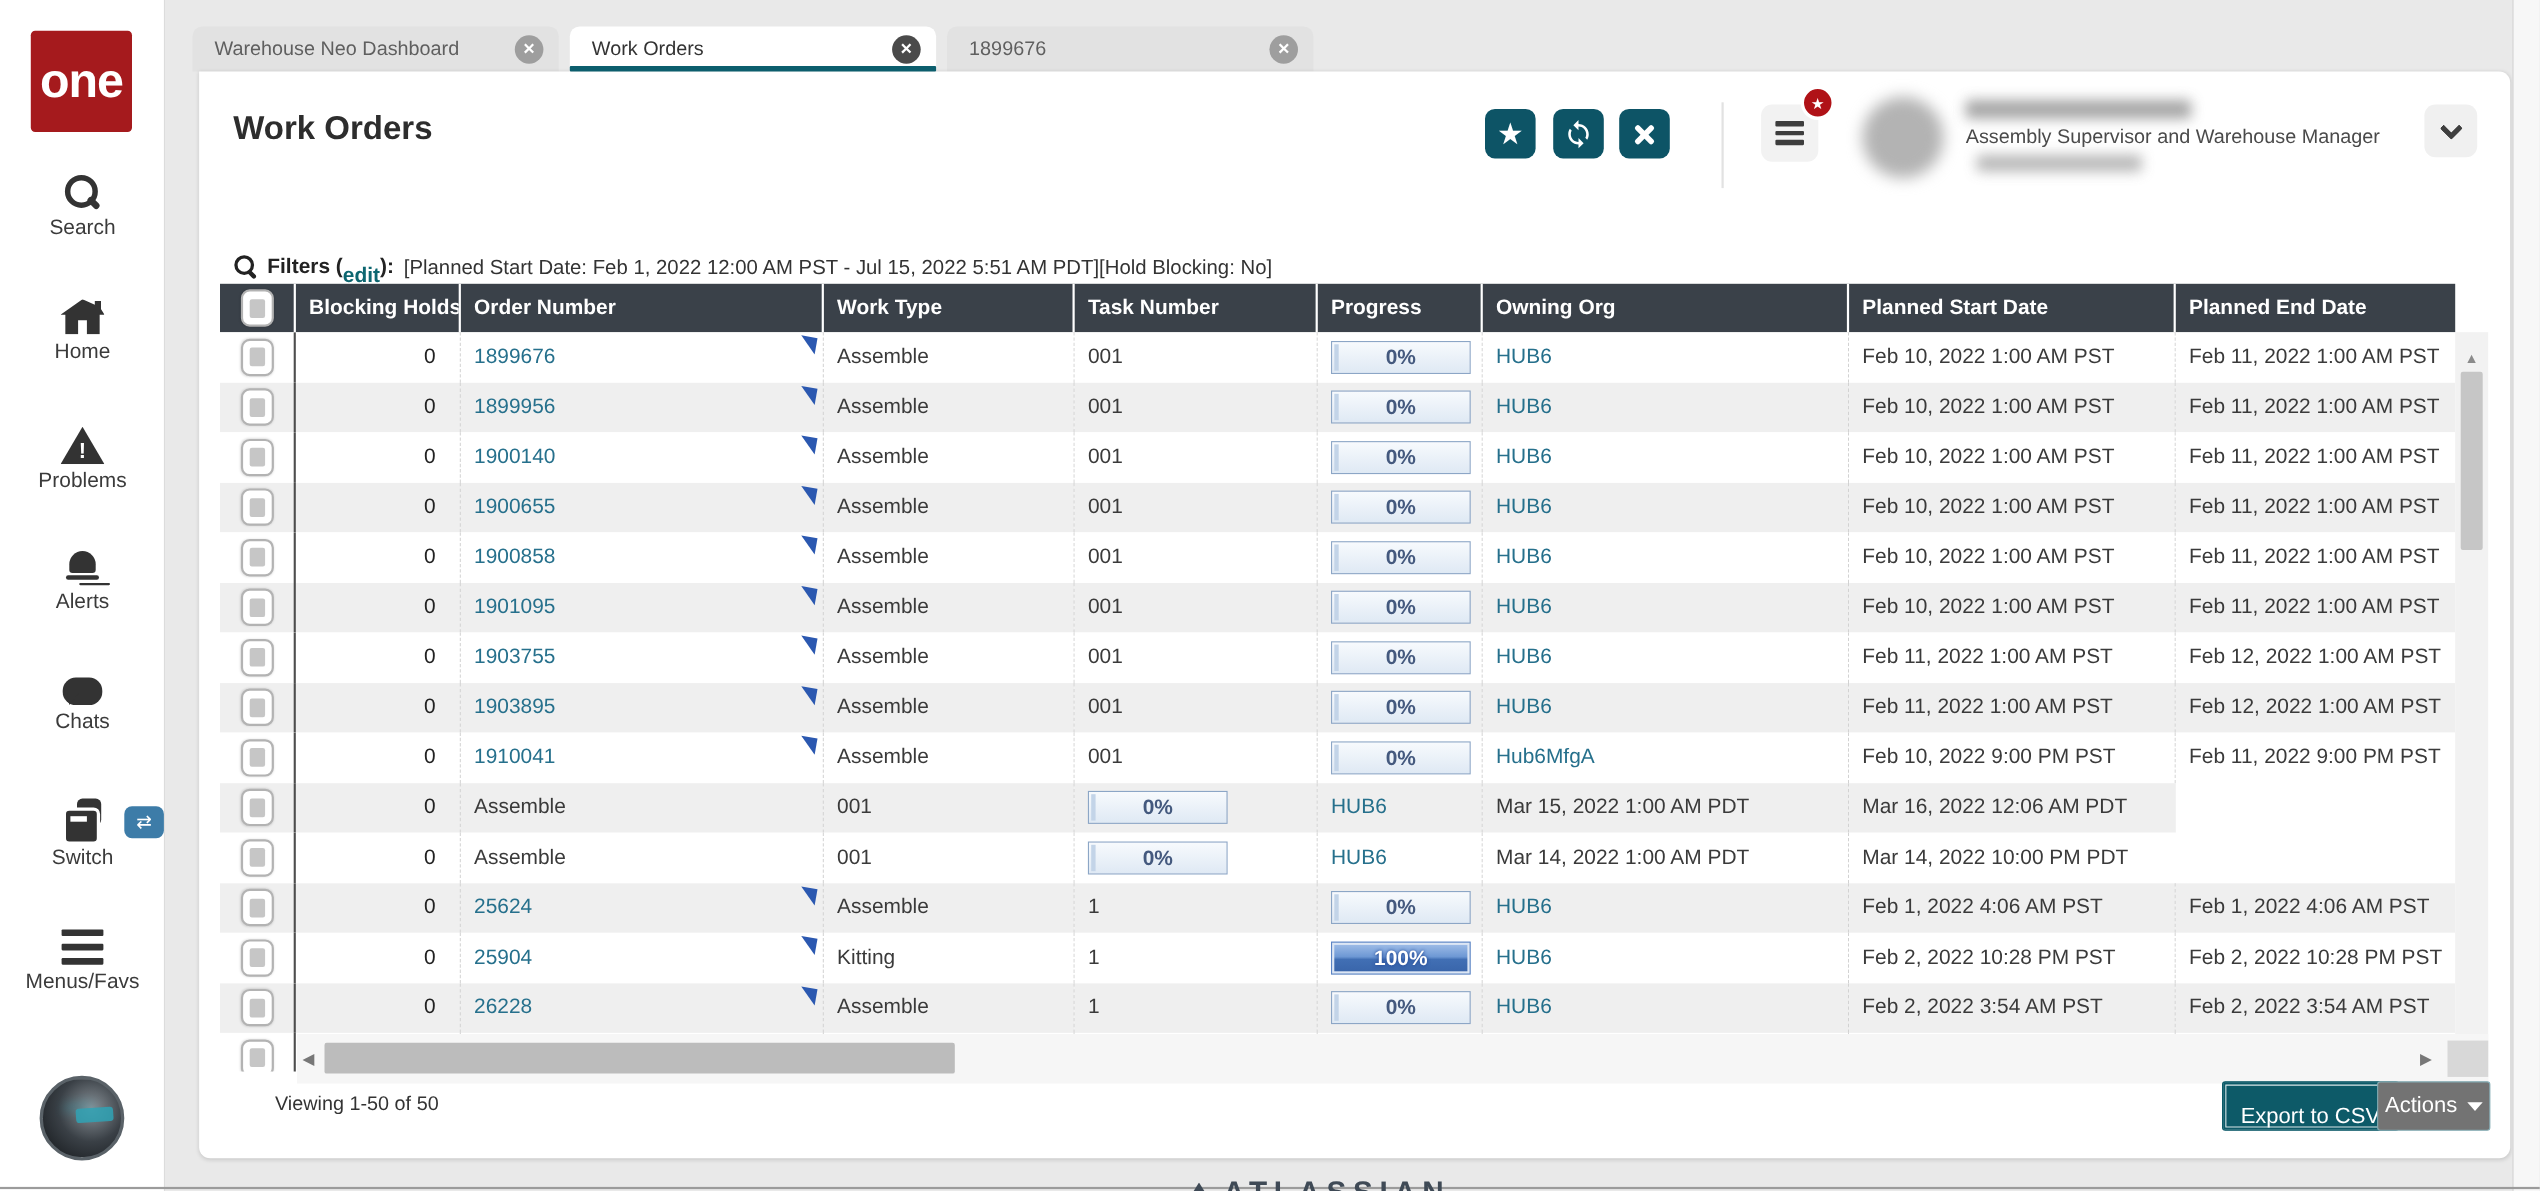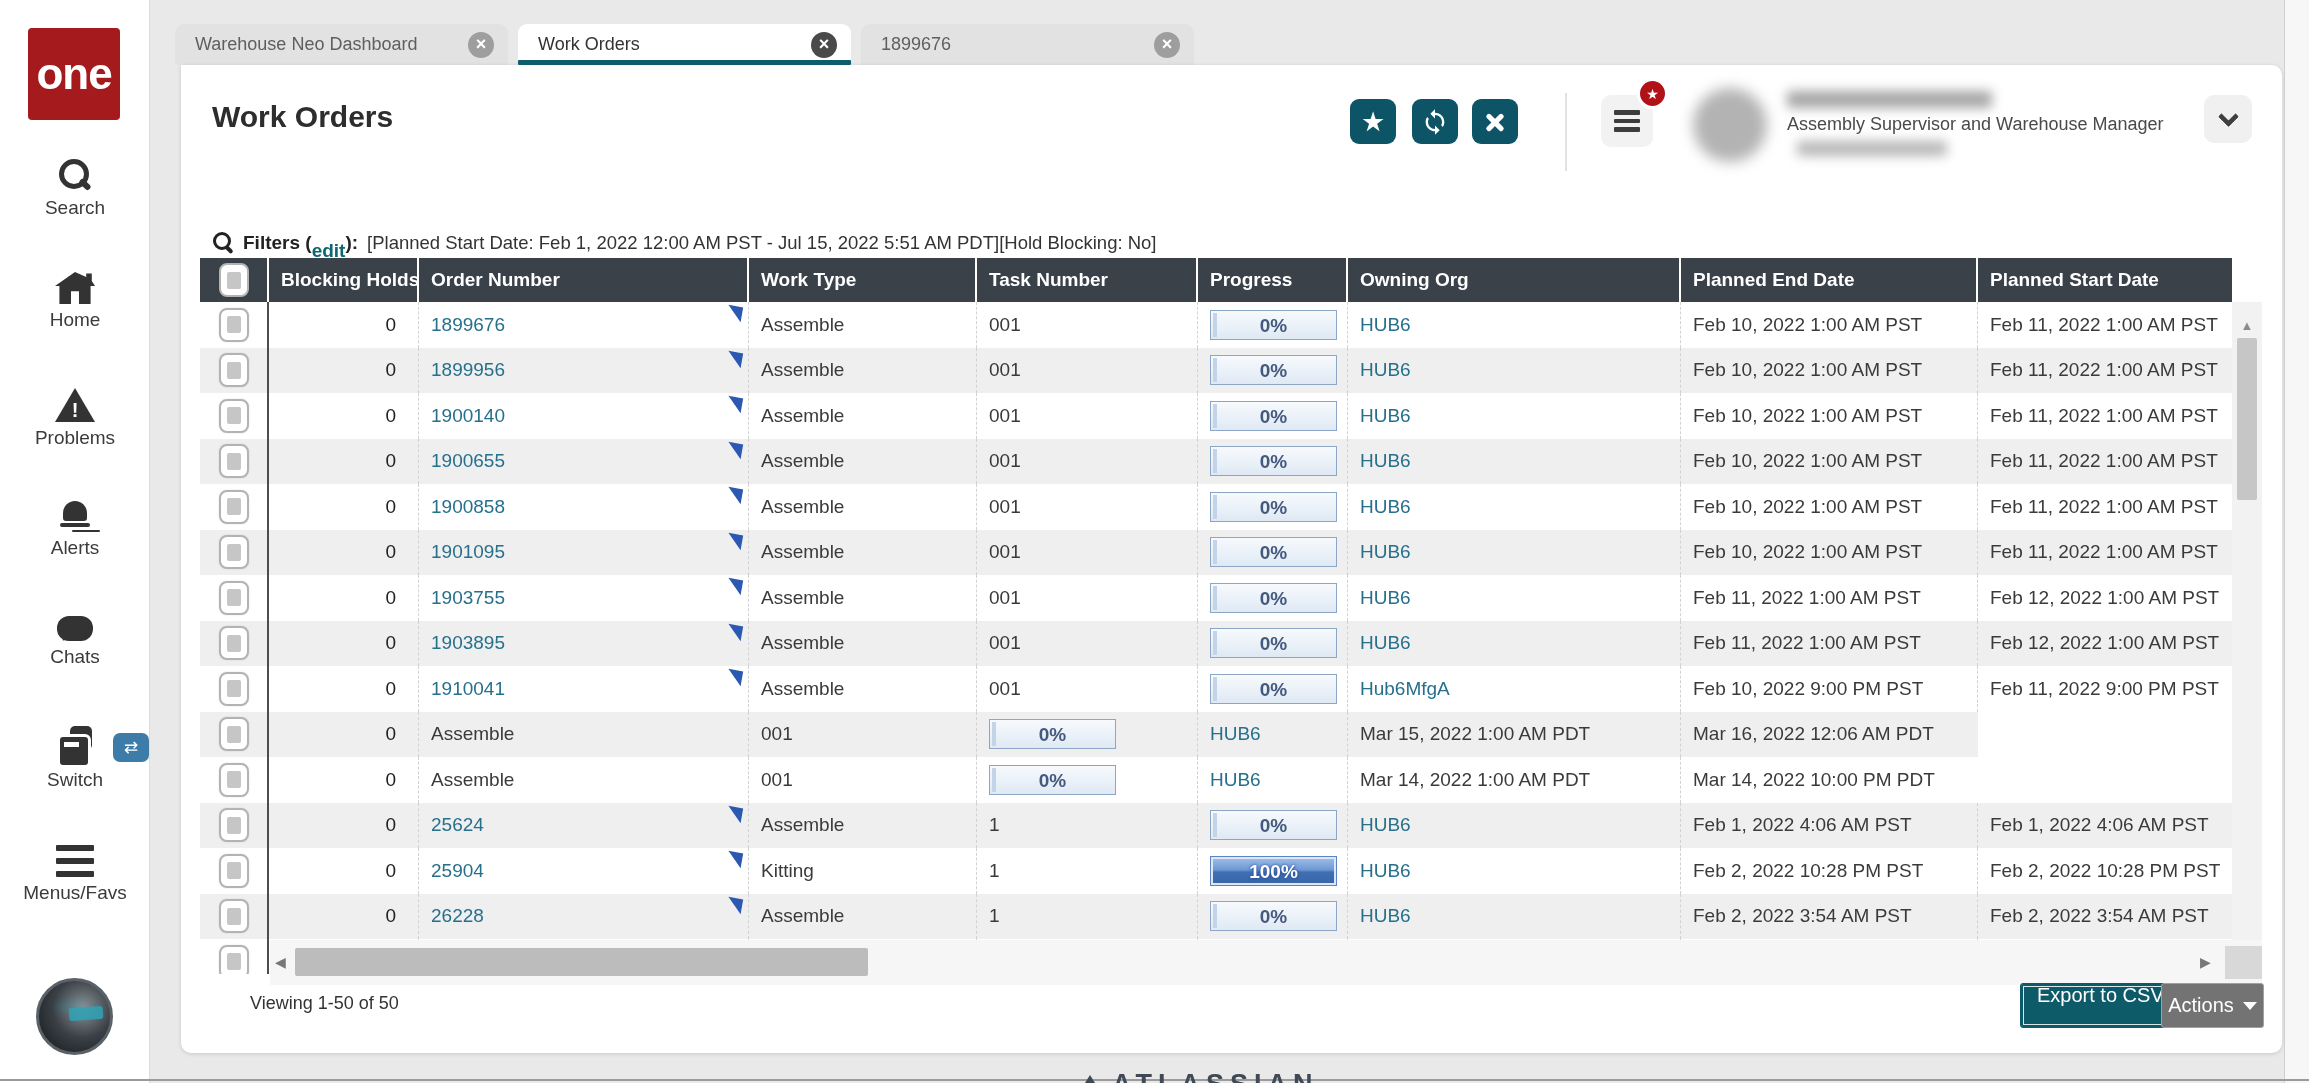--- a/index.html
+++ b/index.html
@@ -122,21 +122,21 @@
   .vscroll { position:absolute; left:2051px; top:237px; width:30px; height:683px; background:#f2f2f2; }
   .vscroll .arr { position:absolute; left:0; width:30px; text-align:center; font-size:13px; color:#8b8b8b; cursor:pointer; }
   .vthumb { position:absolute; left:5px; top:36px; width:20px; height:162px; background:#c6c6c6; border-radius:2px; cursor:pointer; }
   .hscroll { position:absolute; left:89px; top:875px; width:1992px; height:45px; background:#f6f6f6; }
   .hscroll .arr { position:absolute; top:0; height:45px; line-height:45px; font-size:14px; color:#777; cursor:pointer; }
   .hthumb { position:absolute; left:25px; top:8px; width:573px; height:28px; background:#bcbcbc; border-radius:2px; cursor:pointer; }
   .hcorner { position:absolute; left:1955px; top:6px; width:37px; height:33px; background:#d8d8d8; }
   
   .viewing { position:absolute; left:69px; top:928px; font-size:18px; color:#333; }
   .btn-export { position:absolute; left:1839px; top:918px; height:45px; padding:0 16px; background:#0d5a68; color:#fff; font-size:20px;
-                border:1px solid #0d5a68; border-radius:3px; cursor:pointer; display:flex; align-items:flex-start;
+                border:1px solid #0d5a68; border-radius:3px; cursor:pointer; display:flex; align-items:flex-end;
                 box-shadow:inset 0 0 0 2px #0d5a68, inset 0 0 0 3px rgba(255,255,255,.85); font-family:"Liberation Sans", sans-serif; }
   .btn-actions { position:absolute; left:1980px; top:918px; width:103px; height:45px; background:#737373; color:#fff; font-size:20px;
                  border:1px solid #83acb4; border-radius:3px; cursor:pointer; display:flex; align-items:center; justify-content:center; gap:9px;
                  font-family:"Liberation Sans", sans-serif; }
   .caret-dn { width:0; height:0; border-left:7px solid transparent; border-right:7px solid transparent; border-top:8px solid #fff; }
   
   .gutter { position:absolute; left:2284px; top:0; width:25px; height:1083px; background:#f7f7f7; border-left:1px solid #cfcfcf; }
   .bottom-line { position:absolute; left:0; top:1079px; width:2309px; height:2px; background:#9b9b9b; }
   .atl-clip { position:absolute; left:1080px; top:1071px; width:300px; height:12px; overflow:hidden; }
   .atl-inner { display:flex; align-items:flex-start; gap:12px; }
@@ -258,22 +258,22 @@
             <span class="cb">
               <span class="cb-inner"></span>
             </span>
           </div>
         <div class="hcell">Blocking Holds</div>
         <div class="hcell">Order Number</div>
         <div class="hcell">Work Type</div>
         <div class="hcell">Task Number</div>
         <div class="hcell">Progress</div>
         <div class="hcell">Owning Org</div>
+        <div class="hcell">Planned Start Date</div>
         <div class="hcell">Planned End Date</div>
-        <div class="hcell">Planned Start Date</div>
       </div>
       <div class="tbody" id="tbody">
         <div class="trow cols odd">
     <div class="cell c-check">
               <span class="cb">
                 <span class="cb-inner"></span>
               </span>
             </div>
     <div class="cell c-bh v-bh">0</div>
     <div class="cell c-on">

